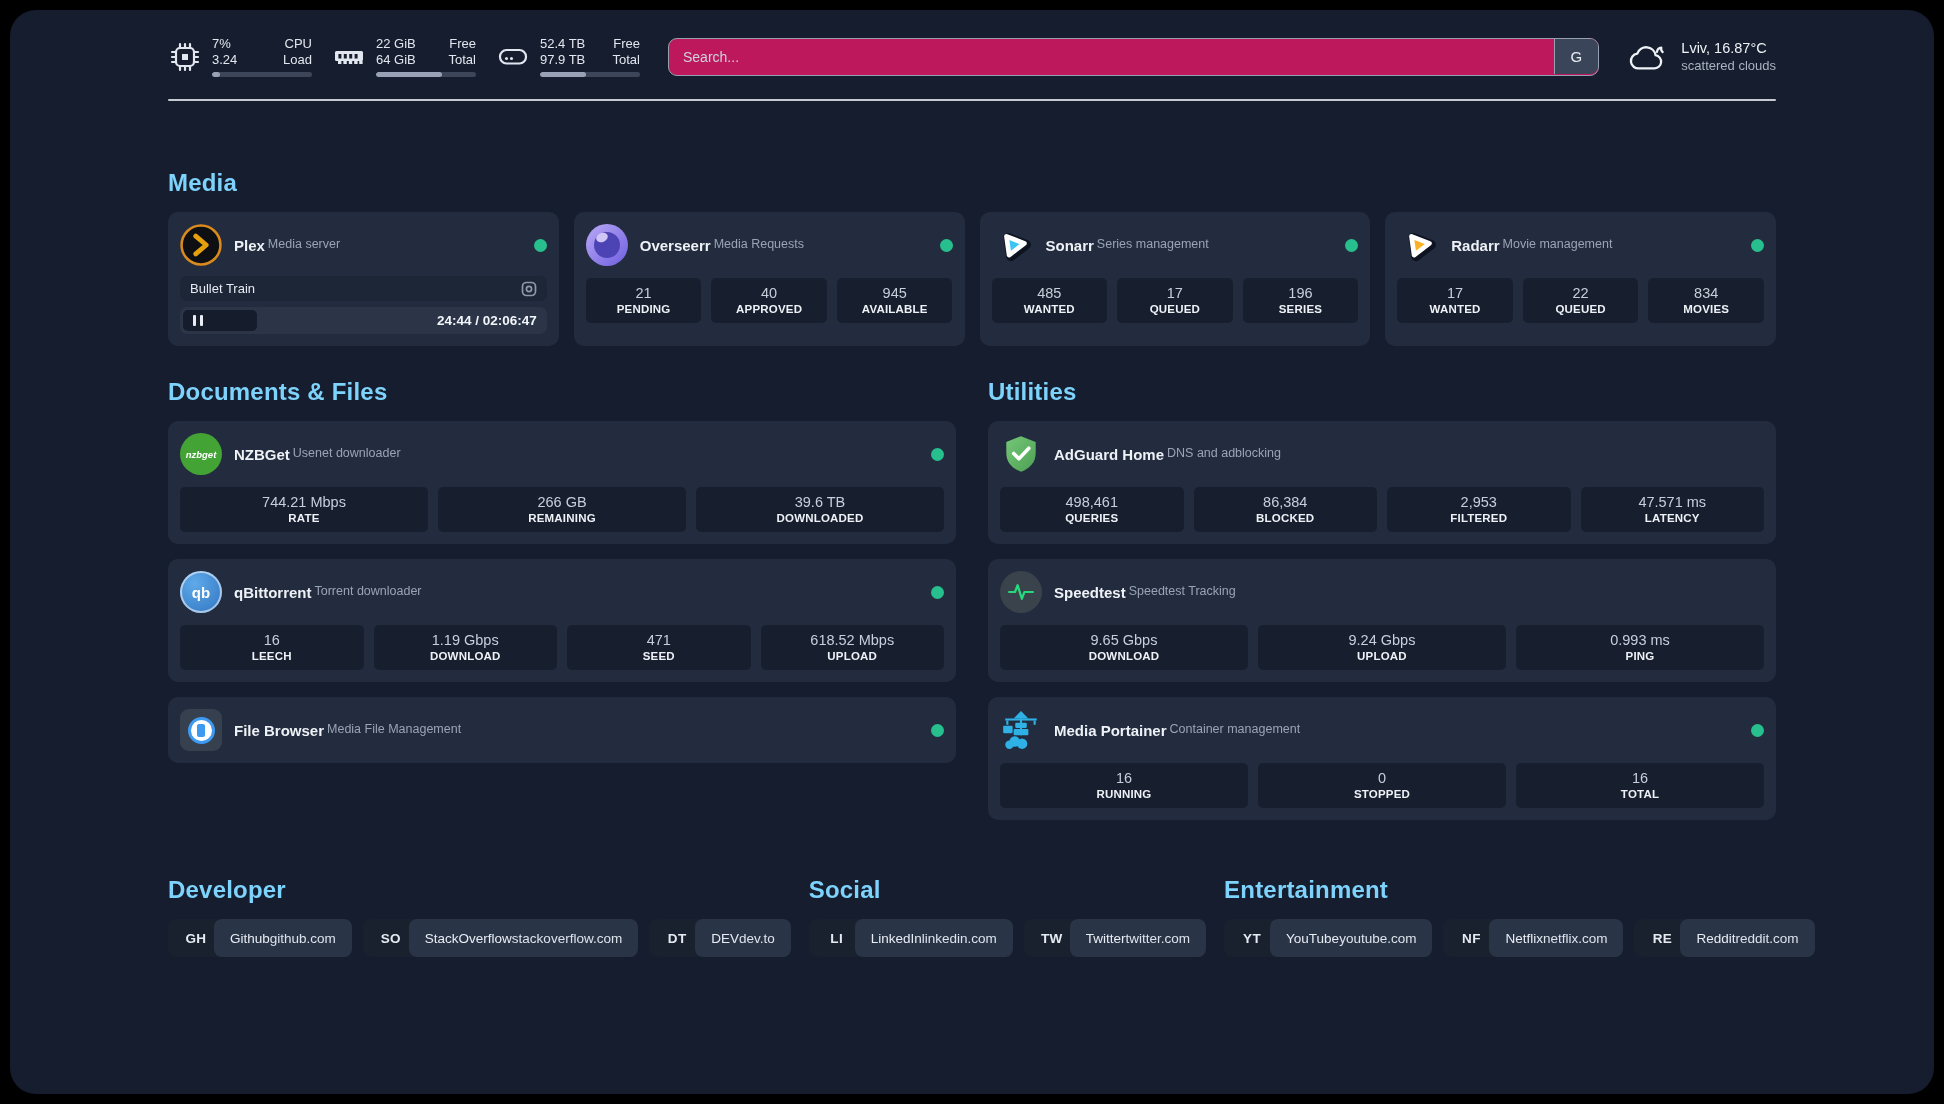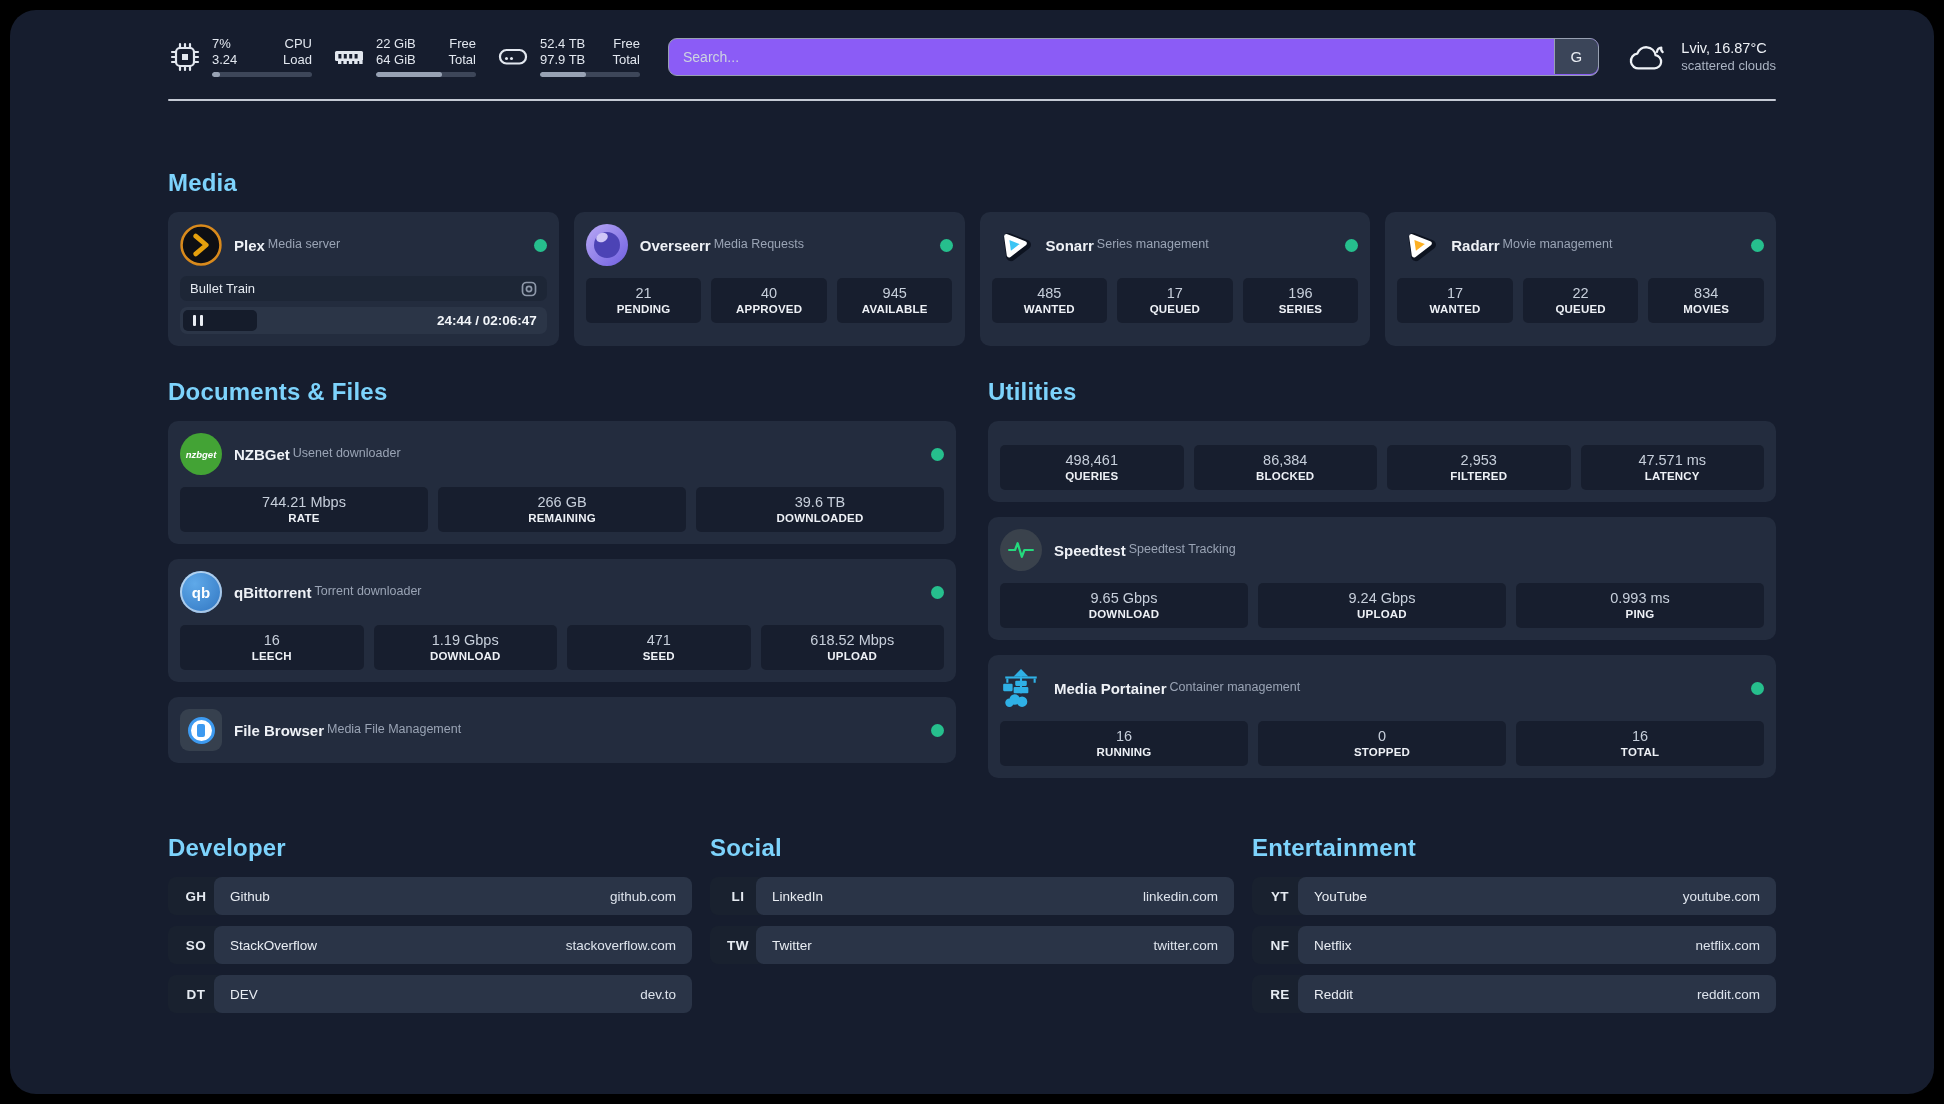--- a/index.html
+++ b/index.html
@@ -15,21 +15,21 @@
   .res-icon svg { width:100%; height:100%; }
   .res-body { width:100px; display:flex; flex-direction:column; }
   .res-cols { display:flex; justify-content:space-between; gap:14px; }
   .res-col { display:flex; flex-direction:column; }
   .res-col.right { align-items:flex-end; }
   .res-col span { font-size:13px; line-height:16px; color:#e2e7ef; white-space:nowrap; }
   .res-bar { height:5px; background:#3d4659; border-radius:3px; margin-top:4px; overflow:hidden; }
   .res-fill { height:100%; background:#98a2b4; border-radius:3px; }
 
   .search-wrap { position:relative; flex:1; margin:0 28px; }
-  .search-input { width:100%; height:38px; background:#8b5cf6; border:1.4px solid #97a0b1; border-radius:9px;
+  .search-input { width:100%; height:38px; background:#be185d; border:1.4px solid #97a0b1; border-radius:9px;
                   color:#e9edf3; font-size:14px; padding:0 58px 0 14px; outline:none;
                   font-family:"Liberation Sans","DejaVu Sans",sans-serif; }
   .search-input::placeholder { color:#cdd4e0; }
   .g-btn { position:absolute; top:1.5px; right:1.5px; bottom:1.5px; width:44px; background:#3b4559;
            border-left:1.4px solid #97a0b1; border-radius:0 8px 8px 0; display:flex; align-items:center;
            justify-content:center; font-size:15px; color:#e9edf3; cursor:pointer; }
   .weather { display:flex; align-items:center; gap:12px; }
   .weather-icon { width:42px; height:36px; color:#eef1f6; }
   .weather-icon svg { width:100%; height:100%; }
   .weather-text { display:flex; flex-direction:column; }
@@ -67,21 +67,21 @@
   .pl-pill { position:absolute; left:3px; top:3px; bottom:3px; width:74px; background:#151c2b;
              border-radius:5px; display:flex; align-items:center; padding-left:10px; gap:3.5px; }
   .pause-bar { width:3px; height:11px; background:#e9edf3; border-radius:1px; }
   .pl-time { margin-left:auto; font-size:13.5px; font-weight:600; color:#f2f5f9; }
 
   .columns { display:grid; grid-template-columns:1fr 1fr; gap:32px; margin-top:32px; }
   .col-stack { display:flex; flex-direction:column; gap:15px; }
 
   
   .bookmarks { display:grid; grid-template-columns:repeat(3,1fr); gap:18px; margin-top:56px; }
-  .bm-list { display:flex; flex-direction:column; gap:11px;text-align:center; }
+  .bm-list { display:flex; flex-direction:row; gap:11px;text-align:center; }
   .bm-row { display:flex; align-items:stretch; height:38px; cursor:pointer; }
   .bm-abbr { width:56px; background:#19212f; border-radius:8px; display:flex; align-items:center;
              justify-content:center; font-size:13.5px; font-weight:600; color:#e5eaf1; letter-spacing:.4px; }
   .bm-pill { flex:1; margin-left:-10px; background:#2a3447; border-radius:8px; display:flex; align-items:center;
              justify-content:space-between; padding:0 16px; position:relative; }
   .bm-name { font-size:13.5px; color:#e9edf3; }
   .bm-url { font-size:13.5px; color:#dde3ec; }
 
   
   .icon-circle { width:42px; height:42px; border-radius:50%; display:flex; align-items:center; justify-content:center; }
@@ -420,20 +420,38 @@
           </div>
         </div>
       </div>
     </div>
 
     <div>
       <div class="section-title">Utilities</div>
       <div class="col-stack">
 
         <div class="card">
+          <div class="card-head">
+            <div class="svc-icon">
+              <svg viewBox="0 0 40 40">
+                <defs>
+                    <linearGradient id="agg" x1="0" y1="0" x2="1" y2="1">
+                  <stop offset="0" stop-color="#74c878"></stop>
+                      <stop offset="1" stop-color="#4e9f54"></stop>
+                </linearGradient>
+                  </defs>
+                <path d="M20 3 L34 8.5 V19 C34 28 28.5 33.5 20 37 C11.5 33.5 6 28 6 19 V8.5 Z" fill="url(#agg)"></path>
+                <polyline points="13,19.5 18,24.5 27.5,14.5" fill="none" stroke="#fff" stroke-width="3.4" stroke-linecap="round" stroke-linejoin="round"></polyline>
+              </svg>
+            </div>
+            <div class="svc-names">
+              <span class="svc-name">AdGuard Home</span>
+              <span class="svc-desc">DNS and adblocking</span>
+            </div>
+          </div>
           <div class="stats">
             <div class="stat">
               <div class="stat-value">498,461</div>
               <div class="stat-label">QUERIES</div>
             </div>
             <div class="stat">
               <div class="stat-value">86,384</div>
               <div class="stat-label">BLOCKED</div>
             </div>
             <div class="stat">

